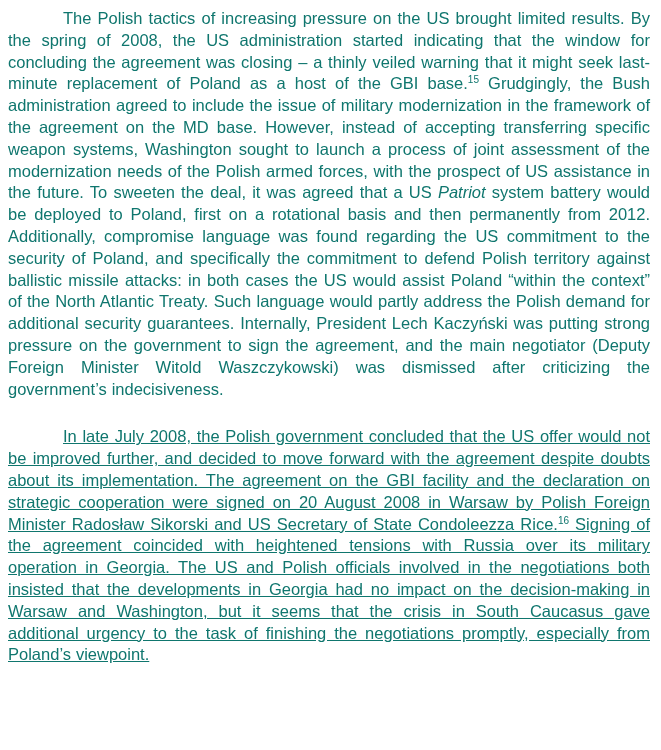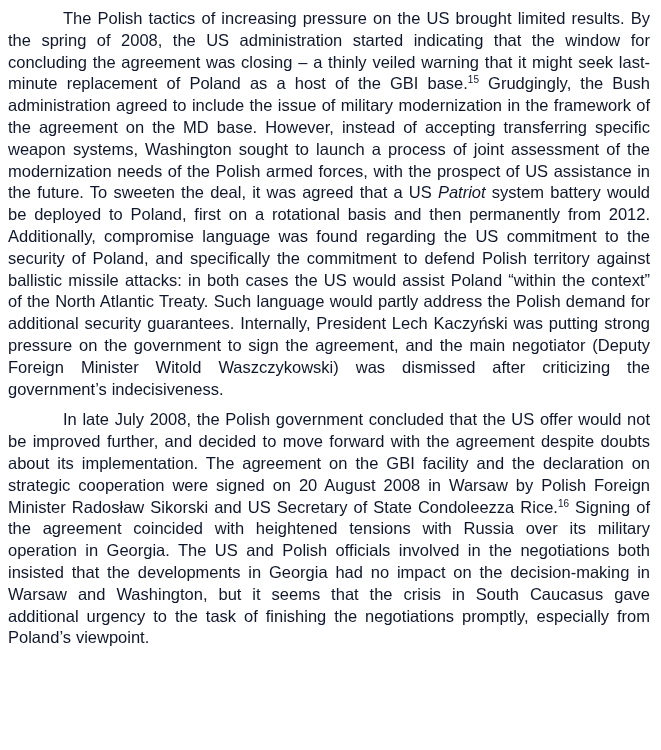--- a/index.html
+++ b/index.html
@@ -17,25 +17,26 @@
     padding: 8px 11px 5px 8px;
     overflow: hidden;
     font-family: "Liberation Sans", "DejaVu Sans", sans-serif;
   }
   p.para {
     margin: 0;
     font-size: 16.5px;
     line-height: 21.8px;
     text-align: justify;
     text-indent: 55px;
-    color: #0f172a;
+    color: #0f766e;
     word-spacing: 0.02em;
   }
   p.para + p.para {
-    margin-top: 9px;
+    margin-top: 26px;
+    text-decoration: underline;
   }
   sup.footnote-ref {
     font-size: 10px;
     line-height: 0;
     position: relative;
     top: -6px;
     vertical-align: baseline;
   }
   em.italic-term {
     font-style: italic;

